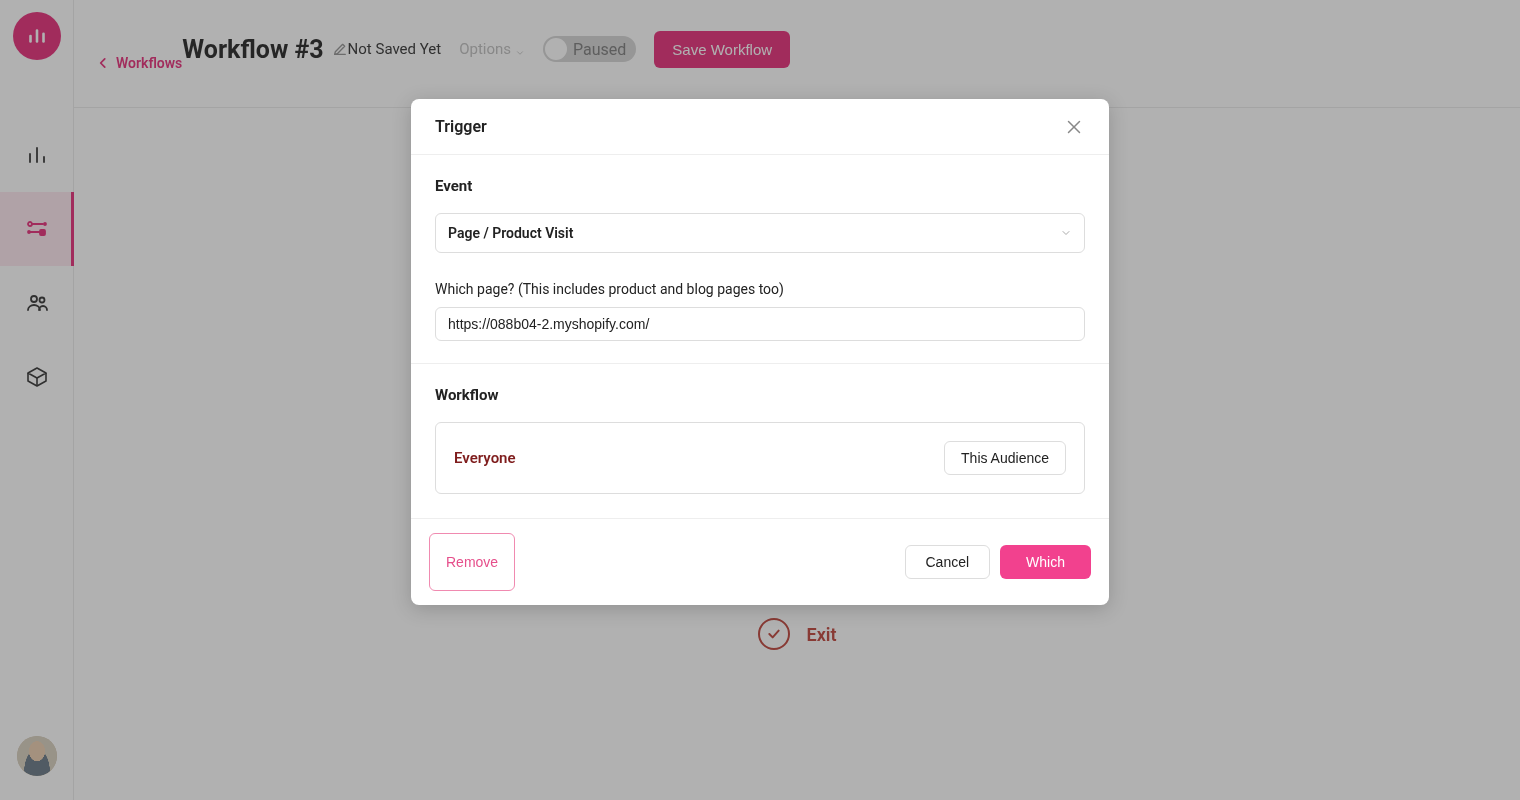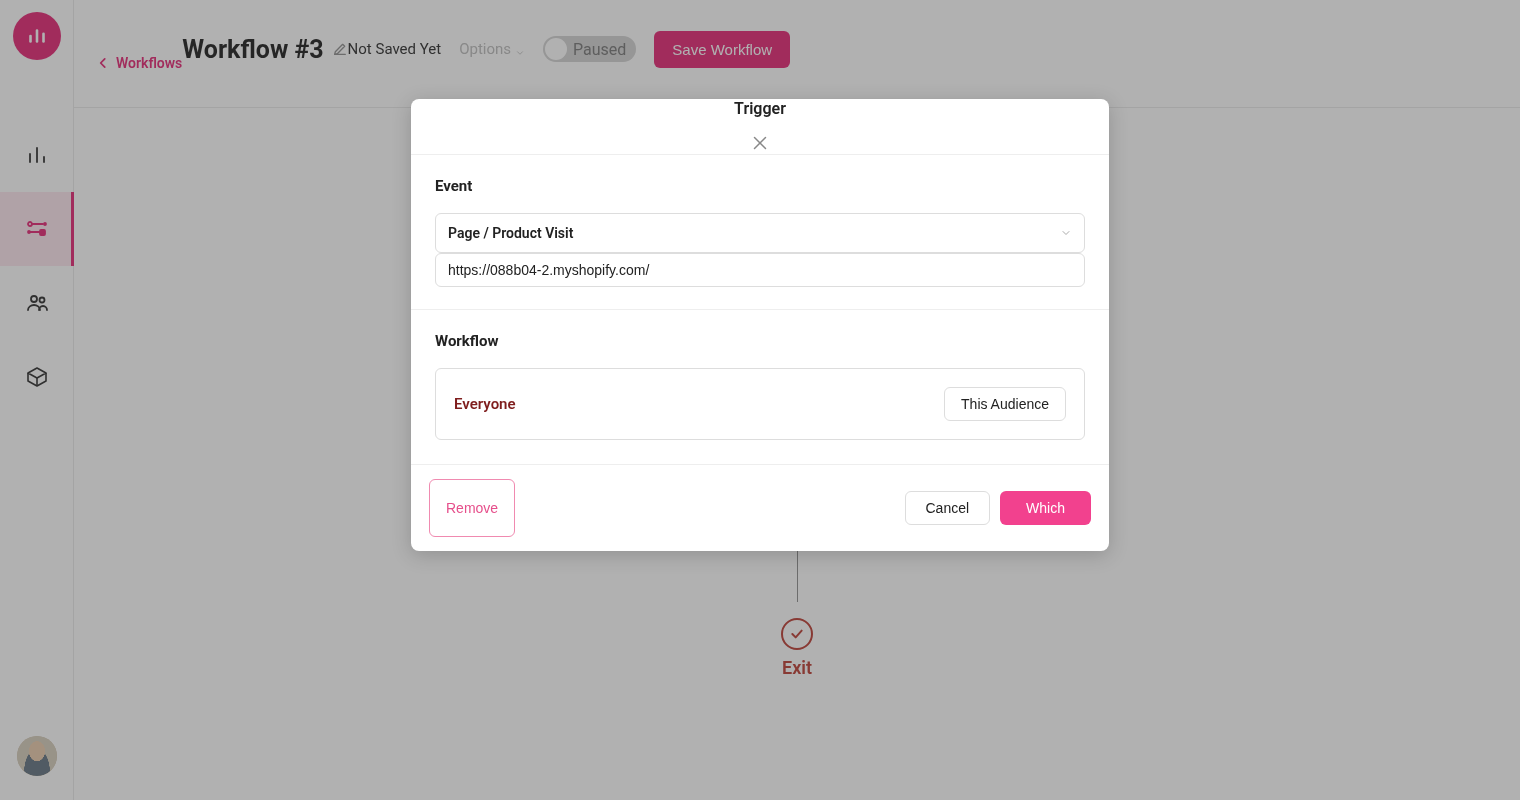--- a/index.html
+++ b/index.html
@@ -174,23 +174,22 @@
   left: 0; right: 0;
   top: 108px;
   bottom: 0;
   display: flex;
   flex-direction: column;
   align-items: center;
 }
 .exit-block {
   margin-top: 470px;
   display: flex;
-  flex-direction: column;
-  align-items: center;
-  gap: 7px;
+  align-items: center;
+  gap: 17px;
 }
 .exit-icon {
   width: 32px; height: 32px;
   border: 2px solid #b83229;
   border-radius: 50%;
   display: flex;
   align-items: center;
   justify-content: center;
 }
 .exit-icon svg { width: 16px; height: 16px; }
@@ -218,21 +217,20 @@
   border-radius: 8px;
   box-shadow: 0 4px 20px rgba(0,0,0,0.18);
 }
 .modal-head {
   height: 56px;
   display: flex;
   align-items: center;
   justify-content: space-between;
   padding: 0 24px;
   border-bottom: 1px solid #eee;
-  flex-direction: column;
 }
 .modal-title {
   font-size: 16px;
   font-weight: 600;
   color: #222;
 }
 .modal-close {
   cursor: pointer;
   color: #888;
   width: 22px; height: 22px;
@@ -463,20 +461,21 @@
   </div>
 
   <div class="modal-body">
     <div class="section-label">Event</div>
     <div class="select">
       <span>Page / Product Visit</span>
       <svg viewBox="0 0 24 24" fill="none" stroke="#aaa" stroke-width="2" stroke-linecap="round" stroke-linejoin="round">
         <polyline points="6 9 12 15 18 9"></polyline>
       </svg>
     </div>
+    <div class="field-label">Which page? (This includes product and blog pages too)</div>
     <input class="text-input" value="https://088b04-2.myshopify.com/" style="">
 
     <div class="divider"></div>
 
     <div class="section-label">Workflow</div>
     <div class="audience-box">
       <span class="audience-name">Everyone</span>
       <button class="btn-white">This Audience</button>
     </div>
   </div>

